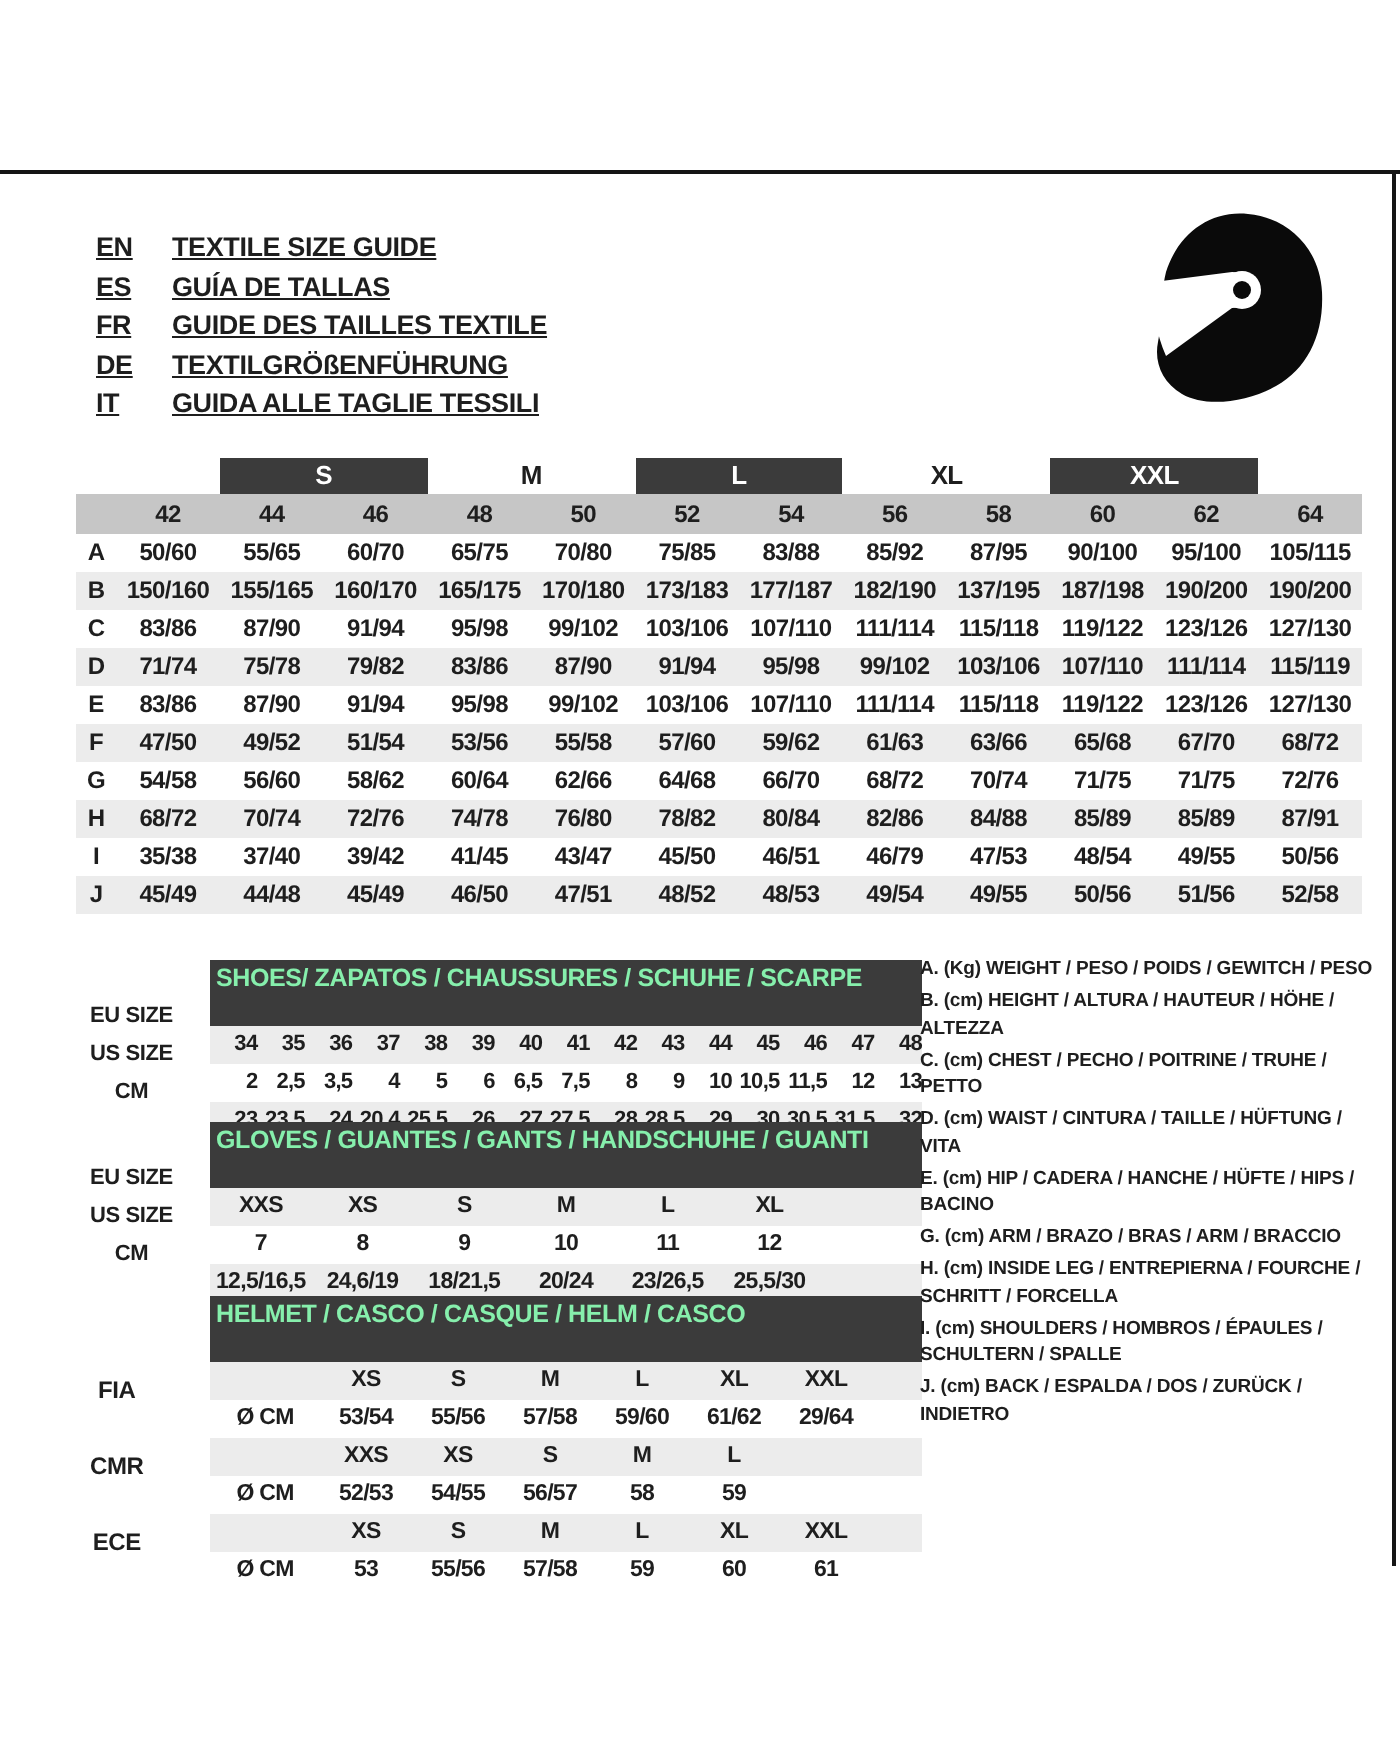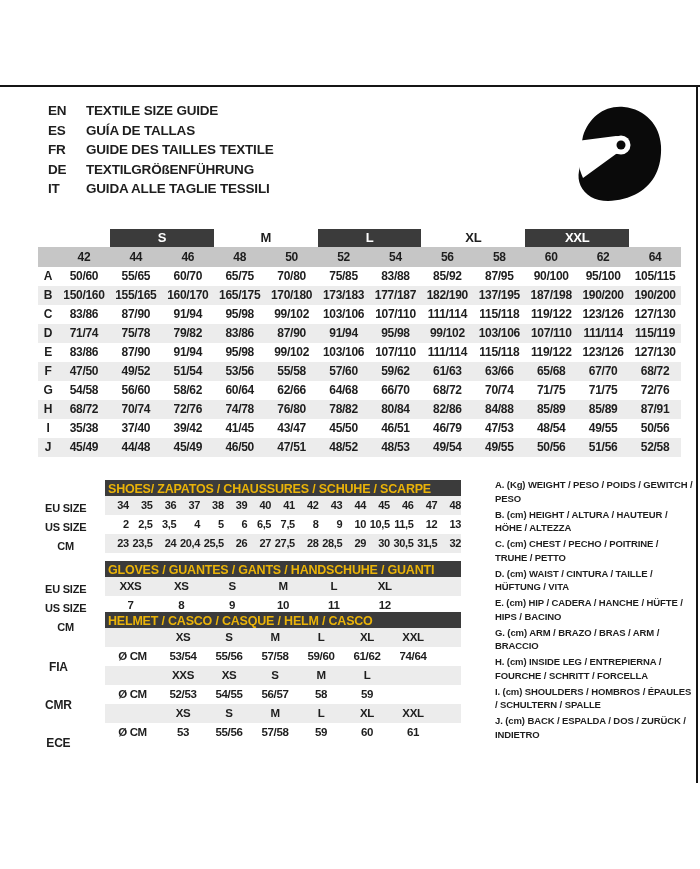--- a/index.html
+++ b/index.html
@@ -2,60 +2,60 @@
 <html><head>
 <meta charset="utf-8">
 <style>
   html,body{margin:0;padding:0;background:#fff;}
   #page{position:relative;width:700px;height:869px;background:#fff;overflow:hidden;
         font-family:"Liberation Sans",sans-serif;color:#1e1e1e;}
   .frame-top{position:absolute;left:0;top:85px;width:700px;height:2px;background:#151515;}
   .frame-right{position:absolute;left:696px;top:85px;width:2px;height:698px;background:#151515;}
 
   
-  .lang-block{position:absolute;left:48px;top:101px;}
+  .lang-block{position:absolute;left:48px;top:114px;text-decoration:underline;}
   .lang-row{display:flex;height:19.5px;align-items:center;font-weight:700;font-size:13.5px;letter-spacing:-0.2px;}
   .lang-code{width:38px;}
 
   
   .helmet-box{position:absolute;left:572px;top:105px;width:92px;height:100px;}
 
   
   .size-table{position:absolute;left:38px;top:229px;width:643px;font-size:12px;letter-spacing:-0.3px;font-weight:700;}
   .grid13{display:grid;grid-template-columns:20px repeat(12,1fr);}
   .band-row{height:18px;line-height:18px;font-size:13px;text-align:center;}
   .band{text-align:center;}
   .band.boxed{background:#3b3b3b;color:#fff;}
   .num-row{height:20px;line-height:20px;background:#c6c6c6;text-align:center;}
   .trow{height:19px;line-height:19px;text-align:center;}
   .stripe{background:#ececec;}
   .cell{white-space:nowrap;overflow:visible;}
 
   
-  .bar{height:16px;line-height:19px;background:#3b3b3b;color:#eab308;font-weight:700;font-size:12.5px;
+  .bar{height:33px;line-height:19px;background:#3b3b3b;color:#86efac;font-weight:700;font-size:12.5px;
        padding-left:3px;letter-spacing:-0.2px;white-space:nowrap;overflow:hidden;}
   .sec-table{position:absolute;left:105px;width:356px;font-size:11.5px;letter-spacing:-0.35px;font-weight:700;}
   .srow{display:grid;grid-template-columns:repeat(15,1fr);height:19px;line-height:19px;text-align:right;}
   .grow{display:grid;grid-template-columns:repeat(7,1fr);height:19px;line-height:19px;text-align:center;}
   .hrow{display:grid;grid-template-columns:55px repeat(6,46px) 1fr;height:19px;line-height:19px;text-align:center;}
   .shoes-table{top:480px;font-size:11px;}
   .gloves-table{top:561px;}
-  .helmet-table{top:612px;}
+  .helmet-table{top:648px;}
 
   
   .side-labels{position:absolute;left:45px;font-weight:700;font-size:11px;letter-spacing:-0.2px;text-align:center;}
   .side-labels div{height:19px;line-height:19px;}
   .shoes-labels{top:499px;}
   .gloves-labels{top:580px;}
-  .helmet-labels{top:639px;font-size:12px;}
+  .helmet-labels{top:667px;font-size:12px;}
 
   
   .legend{position:absolute;left:460px;top:478px;width:233px;font-weight:700;font-size:9.5px;
           line-height:13.5px;letter-spacing:-0.1px;}
-  .legend .item{margin-bottom:2.5px;margin-left:35px;}
+  .legend .item{margin-bottom:2.5px;}
 </style>
 </head>
 <body>
 
 <div id="page">
   <div class="frame-top"></div>
   <div class="frame-right"></div>
 
   <div class="lang-block">
       <div class="lang-row">
@@ -385,21 +385,21 @@
           <div class="cell">XL</div>
           <div class="cell">XXL</div>
         </div>
         <div class="hrow">
           <div class="cell">Ø CM</div>
           <div class="cell">53/54</div>
           <div class="cell">55/56</div>
           <div class="cell">57/58</div>
           <div class="cell">59/60</div>
           <div class="cell">61/62</div>
-          <div class="cell">74/64</div>
+          <div class="cell">29/64</div>
         </div>
         <div class="hrow stripe">
           <div class="cell"></div>
           <div class="cell">XXS</div>
           <div class="cell">XS</div>
           <div class="cell">S</div>
           <div class="cell">M</div>
           <div class="cell">L</div>
           <div class="cell"></div>
         </div>

